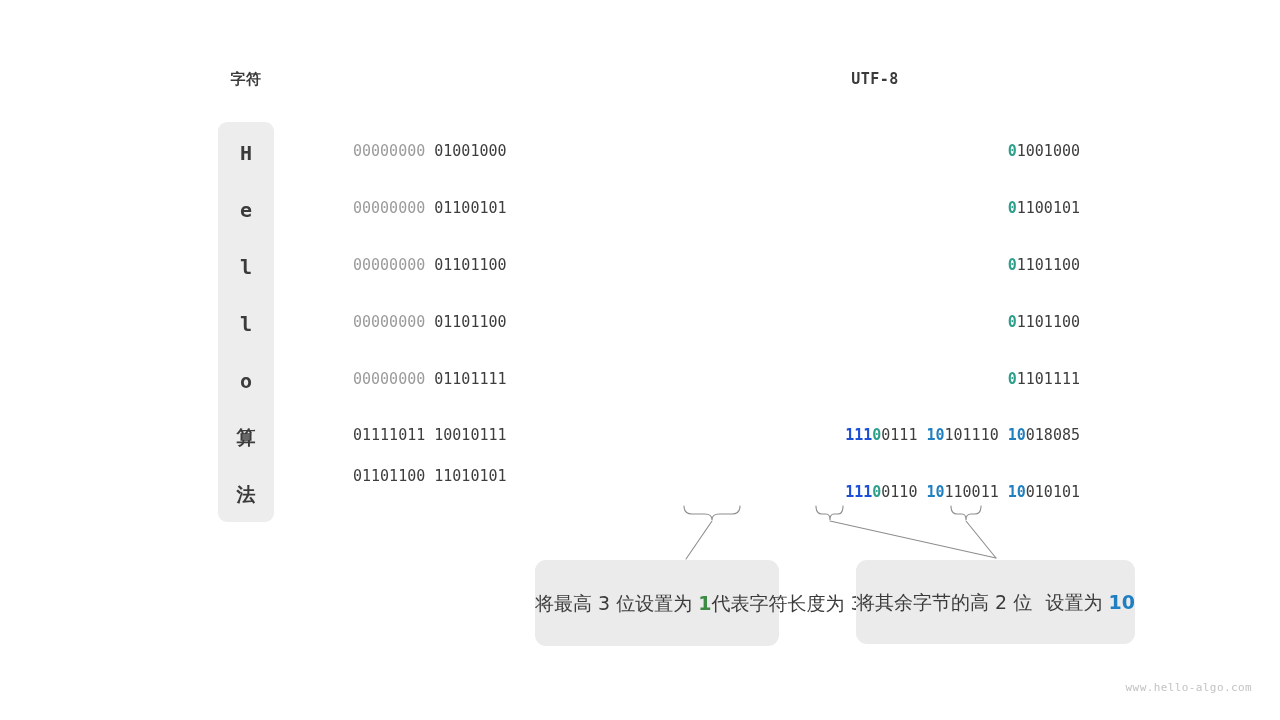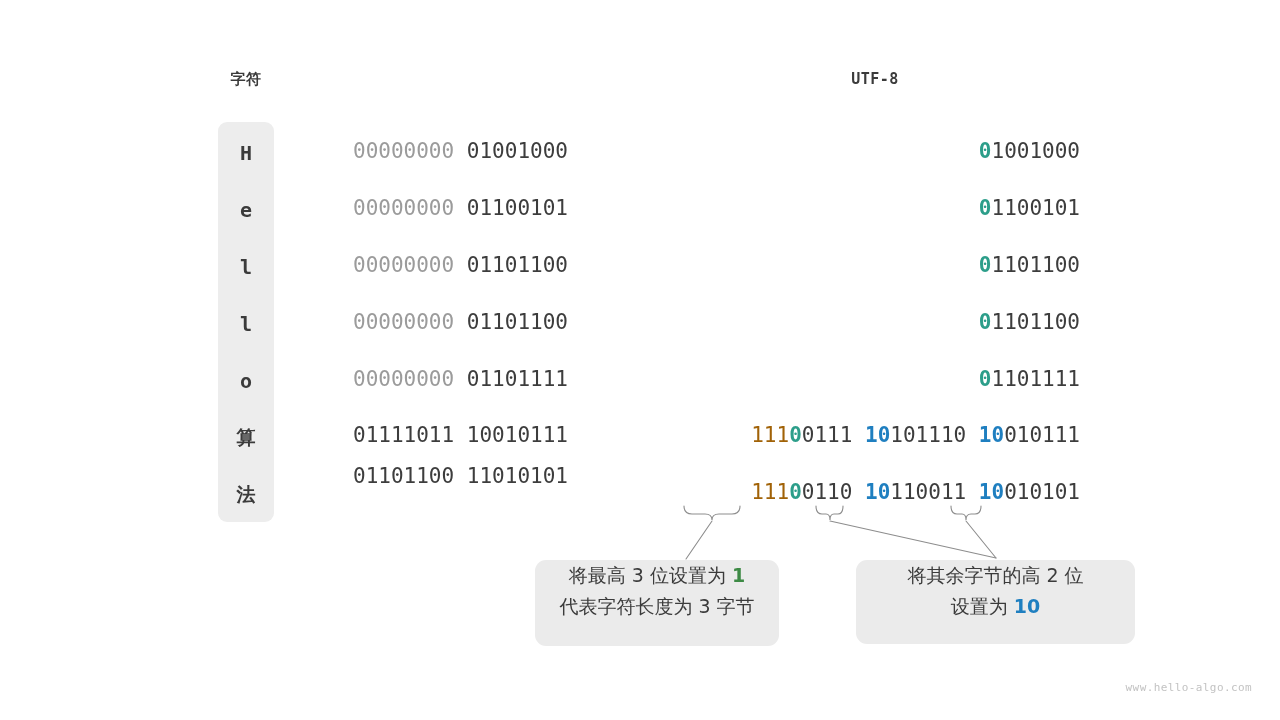--- a/index.html
+++ b/index.html
@@ -37,43 +37,43 @@
     font-weight:700;font-size:20px;color:#3b3b3b;
     font-family:"DejaVu Sans Mono","Liberation Mono",monospace;
     line-height:24px;
   }
   .char-cell.cjk{font-family:"DejaVu Sans","Liberation Sans",sans-serif;font-size:19px;}
 
   
   .mono{
     position:absolute;
     font-family:"DejaVu Sans Mono","Liberation Mono",monospace;
-    font-size:21px;
+    font-size:15px;
     line-height:24px;
     white-space:pre;
     color:#3d3d3d;
   }
   .uni-row{left:353px;width:260px;}
   .dim{color:#9b9b9b;}
   .utf-row{left:660px;width:420px;text-align:right;}
-  .b-green{color:#a16207;font-weight:400;}
+  .b-green{color:#1d4ed8;font-weight:700;}
   .b-teal{color:#2c9e8a;font-weight:700;}
   .b-blue{color:#1f7fc0;font-weight:700;}
 
   
   .callout{
     position:absolute;
     background:#ebebeb;
     border-radius:11px;
     color:#3b3b3b;
     font-family:"DejaVu Sans","Liberation Sans",sans-serif;
     font-size:19px;
     line-height:31px;
     text-align:center;
-    display:flex;flex-direction:column;justify-content:flex-start;align-items:center;
+    display:flex;flex-direction:row;justify-content:space-between;align-items:center;
   }
   .callout .line{white-space:pre;}
   .k-green{color:#3d8a45;font-weight:700;}
   .k-blue{color:#1f7fc0;font-weight:700;}
 
   #callout-1{left:535px;top:560px;width:244px;height:86px;}
   #callout-2{left:856px;top:560px;width:279px;height:84px;}
 
   
   #connectors{position:absolute;left:0;top:0;width:1280px;height:720px;}
@@ -106,21 +106,21 @@
       <div class="mono uni-row" style="top: 253px;"><span class="dim">00000000</span> <span>01101100</span></div>
       <div class="mono utf-row" style="top: 253px;"><span class="b-teal">0</span><span>1101100</span></div>
       <div class="char-cell" style="top: 312px;">l</div>
       <div class="mono uni-row" style="top: 310px;"><span class="dim">00000000</span> <span>01101100</span></div>
       <div class="mono utf-row" style="top: 310px;"><span class="b-teal">0</span><span>1101100</span></div>
       <div class="char-cell" style="top: 369px;">o</div>
       <div class="mono uni-row" style="top: 367px;"><span class="dim">00000000</span> <span>01101111</span></div>
       <div class="mono utf-row" style="top: 367px;"><span class="b-teal">0</span><span>1101111</span></div>
       <div class="char-cell cjk" style="top: 425px;">算</div>
       <div class="mono uni-row" style="top: 423px;"><span class="">01111011</span> <span>10010111</span></div>
-      <div class="mono utf-row" style="top: 423px;"><span><span class="b-green">111</span><span class="b-teal">0</span><span>0111</span></span> <span><span class="b-blue">10</span><span>101110</span></span> <span><span class="b-blue">10</span><span>010111</span></span></div>
+      <div class="mono utf-row" style="top: 423px;"><span><span class="b-green">111</span><span class="b-teal">0</span><span>0111</span></span> <span><span class="b-blue">10</span><span>101110</span></span> <span><span class="b-blue">10</span><span>018085</span></span></div>
       <div class="char-cell cjk" style="top: 482px;">法</div>
       <div class="mono uni-row" style="top: 464px;"><span class="">01101100</span> <span>11010101</span></div>
       <div class="mono utf-row" style="top: 480px;"><span><span class="b-green">111</span><span class="b-teal">0</span><span>0110</span></span> <span><span class="b-blue">10</span><span>110011</span></span> <span><span class="b-blue">10</span><span>010101</span></span></div>
     </div>
 
   <svg id="connectors" viewBox="0 0 1280 720" xmlns="http://www.w3.org/2000/svg">
     <g fill="none" stroke="#8d8d8d" stroke-width="1.1" stroke-linecap="round">
 
       <path d="M684,506 Q684,514 692,514 L705,514 Q712,514 712,520 Q712,514 719,514 L732,514 Q740,514 740,506"></path>
 

